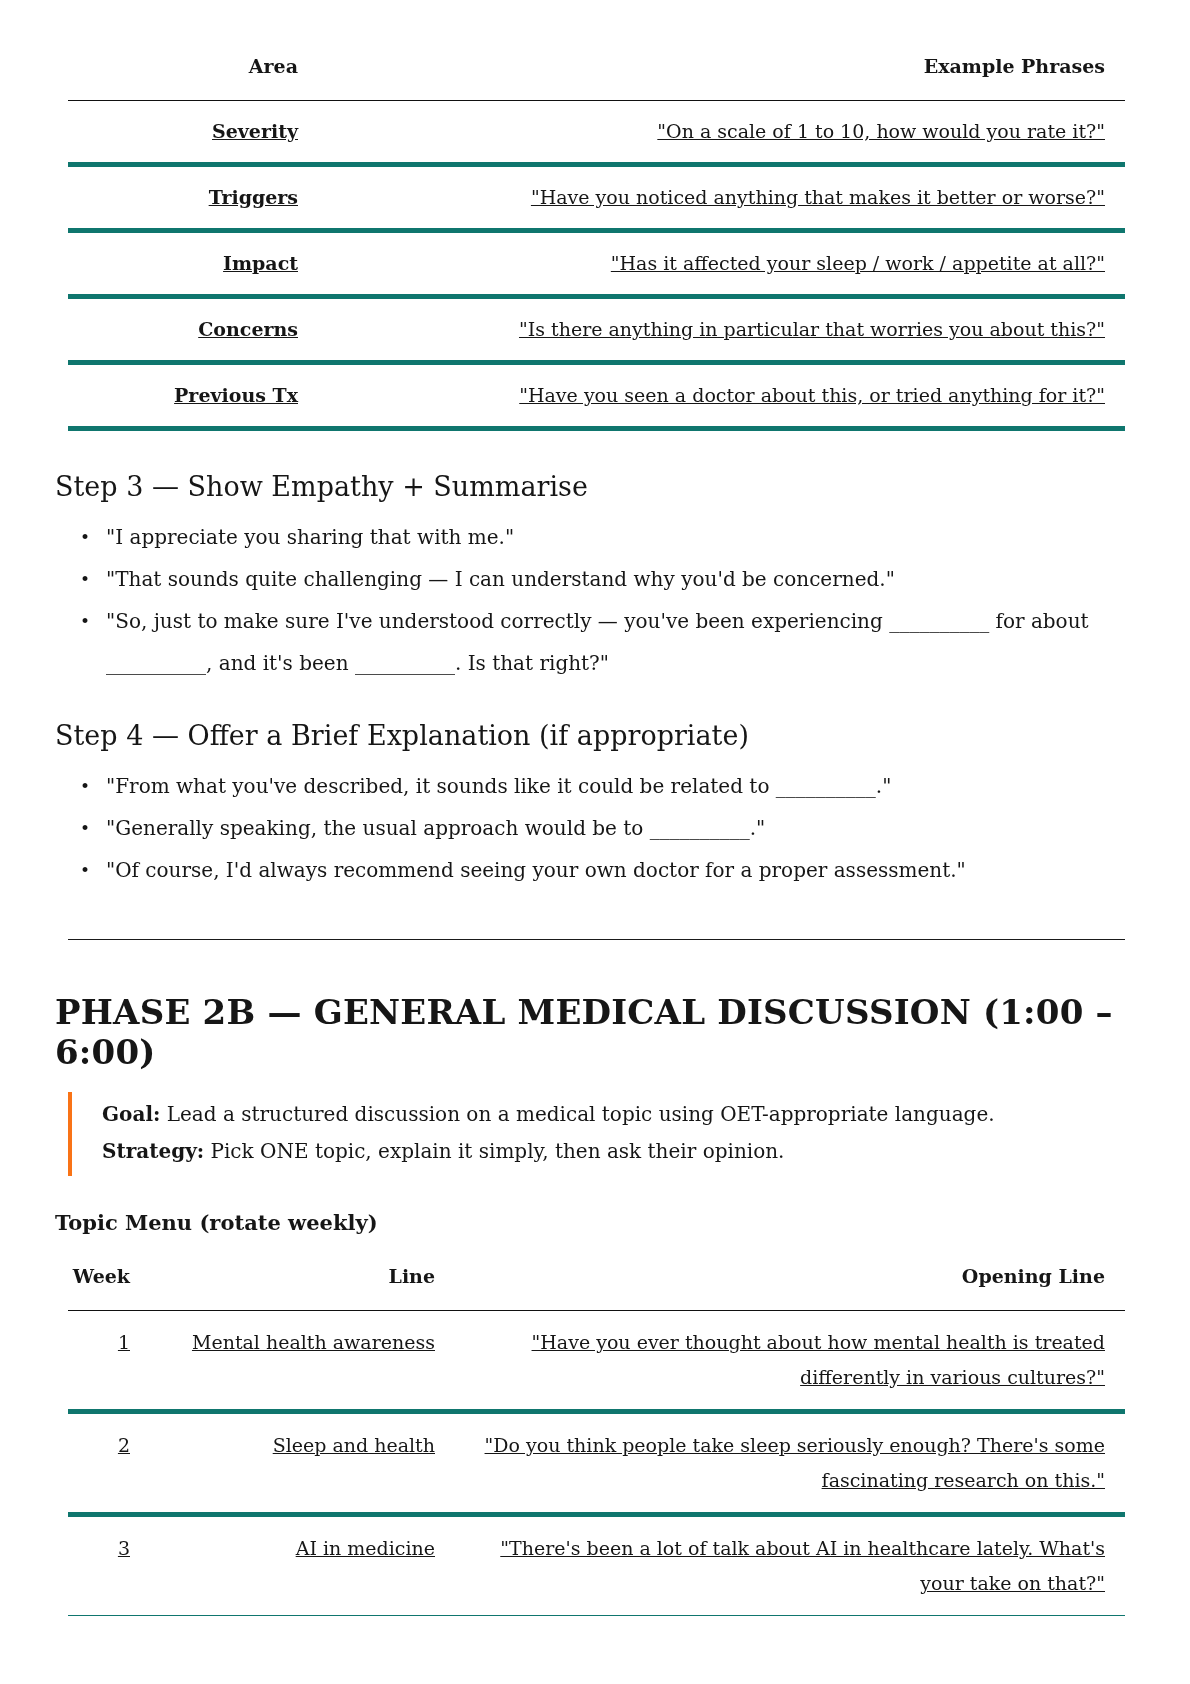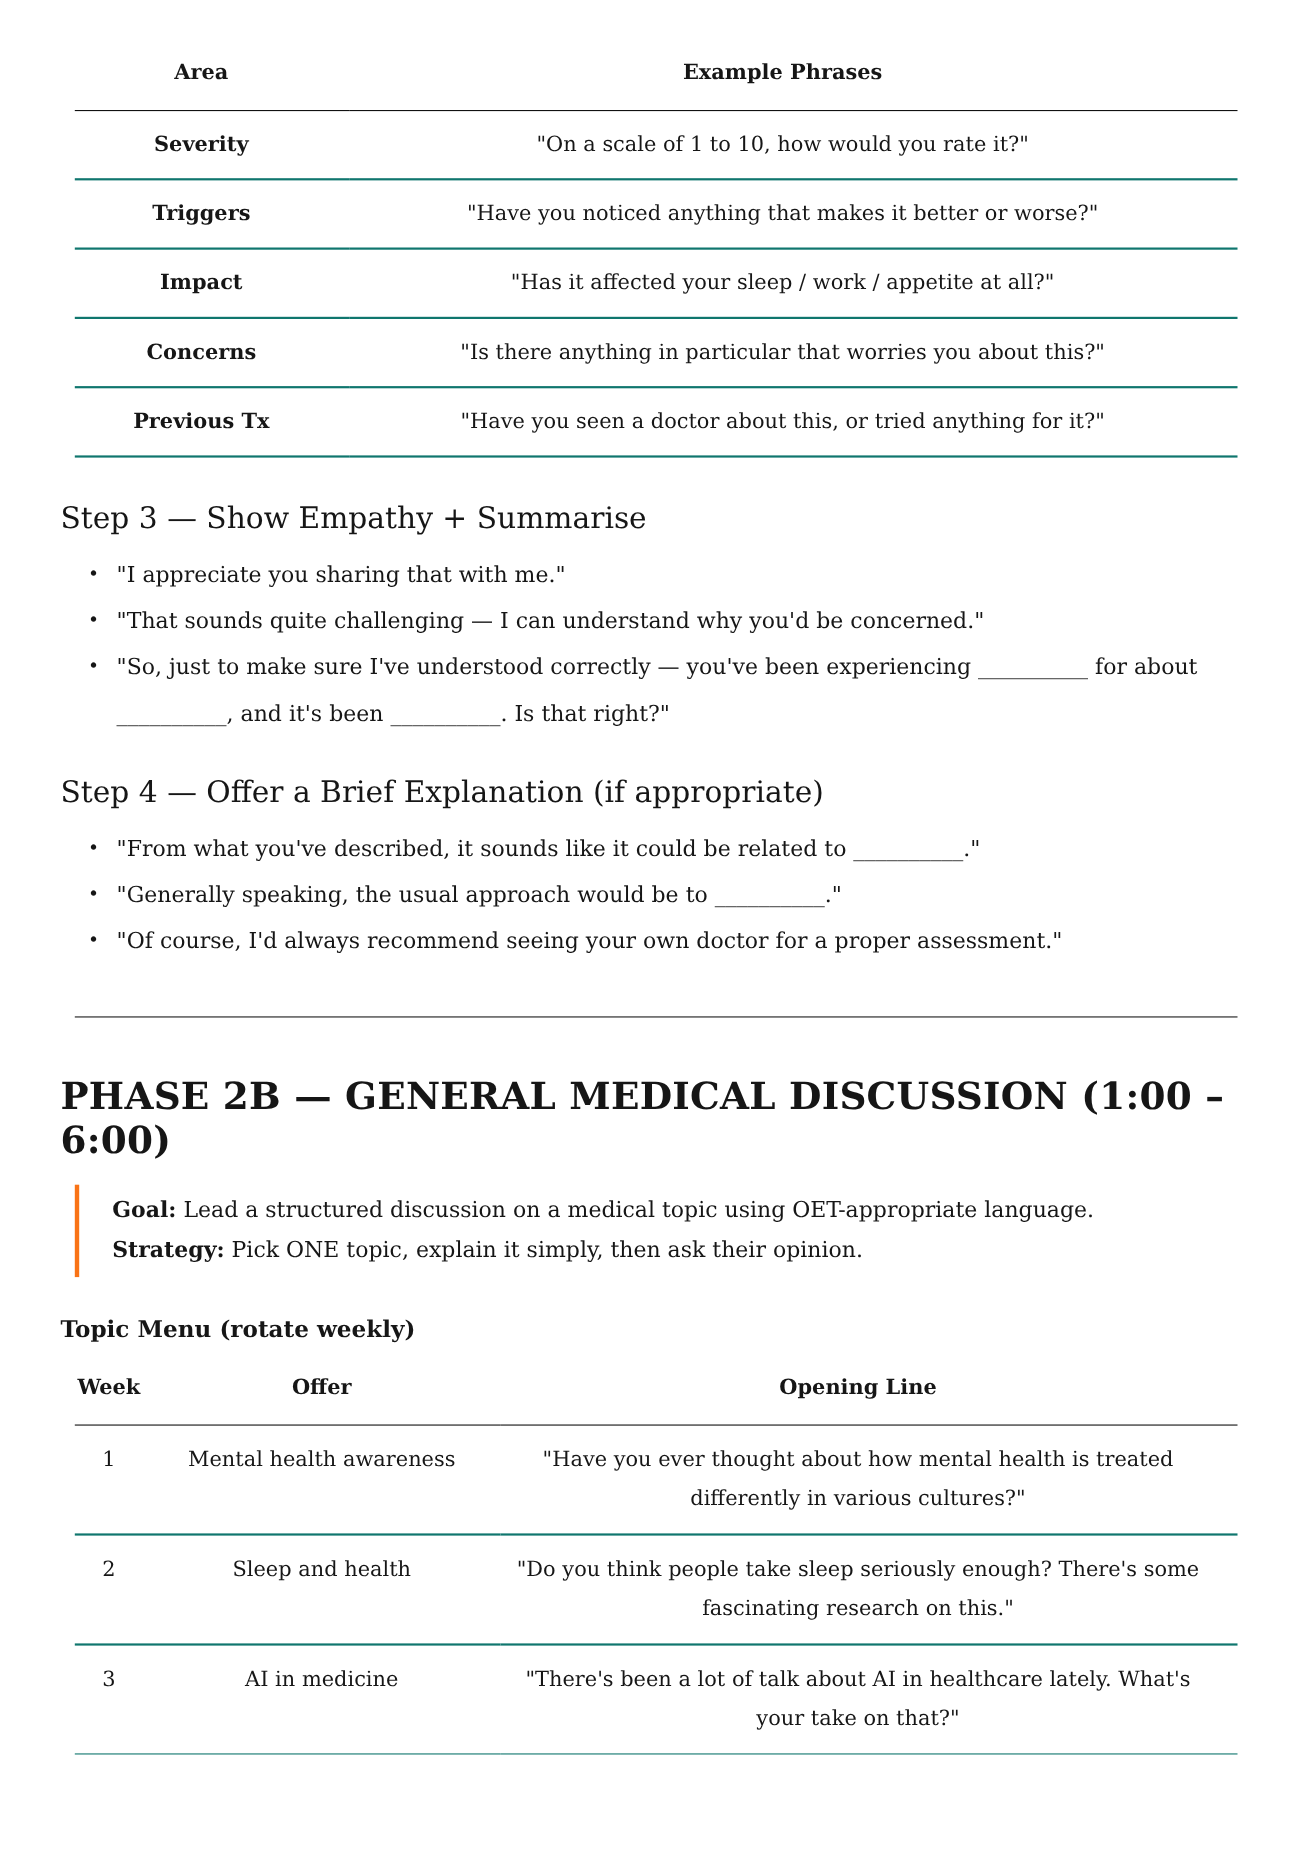--- a/index.html
+++ b/index.html
@@ -16,34 +16,34 @@
   }
 
   
   table {
     border-collapse: collapse;
     margin-left: 13px;
     width: 1057px;
     table-layout: fixed;
   }
   th, td {
-    text-align: center;
+    text-align: right;
     vertical-align: top;
     font-size: 19px;
     line-height: 35px;
     padding: 12px 20px 12px 0;
     font-weight: normal;
   }
   thead th {
     font-weight: bold;
     border-bottom: 1px solid #111;
     padding-top: 4px;
     padding-bottom: 16px;
   }
-  tbody td { border-bottom: 2px solid #0f766e; }
+  tbody td { border-bottom: 5px solid #0f766e; text-decoration: underline; }
   .t1 td { padding-top: 13px; padding-bottom: 13px; }
   .col-strong { font-weight: bold; }
 
   
   .h3 {
     font-size: 27px;
     font-weight: normal;
     margin: 40px 0 14px 0;
   }
   .h1 {
@@ -190,21 +190,21 @@
   <div class="t2-wrap">
     <table class="t2">
       <colgroup>
           <col style="width:82px">
           <col style="width:305px">
           <col style="width:670px">
         </colgroup>
       <thead>
         <tr>
           <th>Week</th>
-          <th>Offer</th>
+          <th>Line</th>
           <th>Opening Line</th>
         </tr>
       </thead>
       <tbody>
         <tr>
           <td>1</td>
           <td>Mental health awareness</td>
           <td>"Have you ever thought about how mental health is treated differently in various cultures?"</td>
         </tr>
         <tr>

